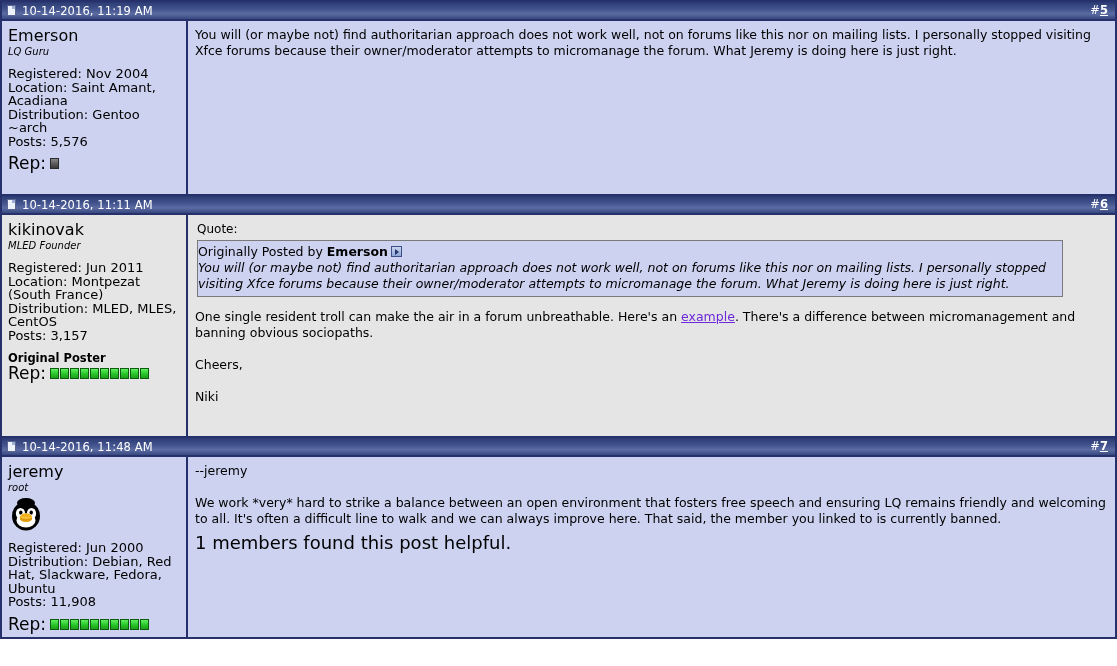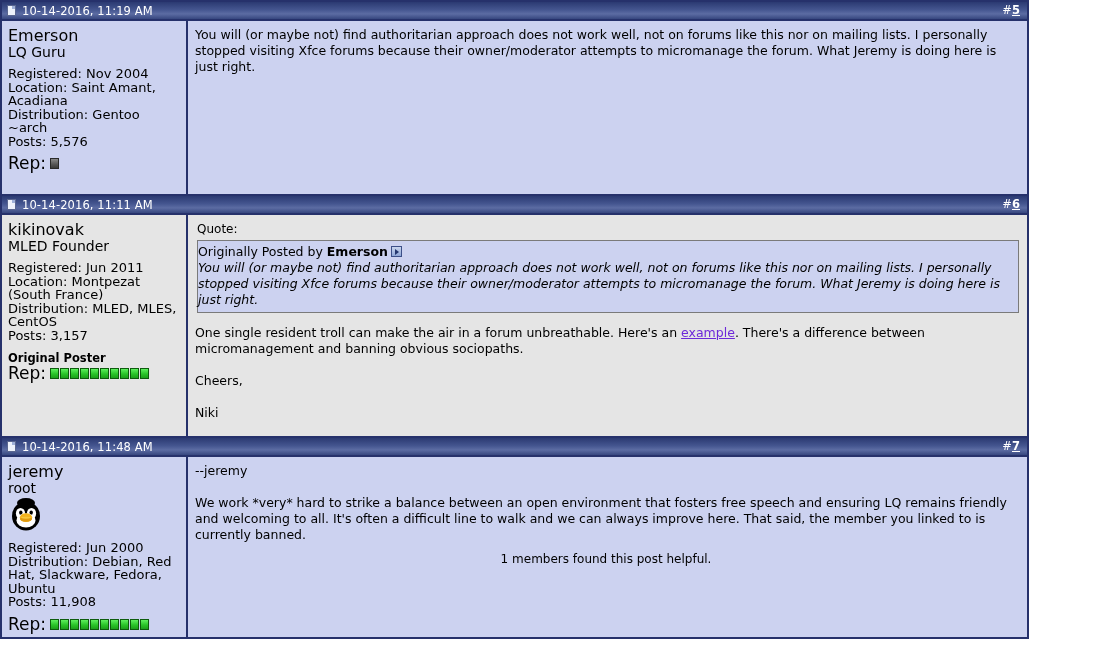--- a/index.html
+++ b/index.html
@@ -8,21 +8,21 @@
     background: #ffffff;
   }
   body {
     width: 1117px; height: 666px;
     font-family: "DejaVu Sans", "Liberation Sans", sans-serif;
     font-size: 12px;
     color: #000000;
     overflow: hidden;
   }
 
-  .page { width: 1029px; }
+  .page { width: 1117px; }
 
   
   .post {
     border: 2px solid #26316b;
     border-top: 0;
     background: #ccd2f0;
     margin: 0;
   }
   .post.first { border-top: 2px solid #26316b; }
 
@@ -87,23 +87,24 @@
   .theme-blue .userinfo, .theme-blue .message { background: #ccd2f0; }
 
   
   .username {
     font-size: 16px;
     line-height: 19px;
     color: #000000;
     font-weight: normal;
   }
   .usertitle {
-    font-size: 14px;
+    font-size: 10px;
     line-height: 14px;
     margin-bottom: 2px;
+    font-style: italic;
   }
   .avatar-wrap { margin: 1px 0 2px 0; }
   .stats { font-size: 13px; line-height: 13.5px; margin-top: 8px; }
   .op-label { font-weight: bold; font-size: 11.5px; margin-top: 9px; line-height: 14px; }
   .rep-row { margin-top: 9px; font-size: 17px; display: flex; align-items: center; }
   .rep-row.tight { margin-top: 2px; }
   .rep-blocks { display: inline-flex; margin-left: 4px; }
   .rep-sq {
     width: 9px; height: 11px;
     background: linear-gradient(to bottom, #5ef05e 0%, #29c429 55%, #1aa01a 100%);
@@ -157,22 +158,22 @@
   }
   .quote-text {
     font-style: italic;
     font-size: 12.5px;
     line-height: 16px;
     margin: 0;
   }
   .after-quote { margin-top: 12px; }
 
   .helpful {
-    text-align: center;
-    font-size: 12px;
+    text-align: left;
+    font-size: 18px;
     margin-top: 8px;
     padding-right: 2px;
   }
 </style>
 </head>
 <body>
 
 <div class="page">
 
   <div class="post first theme-blue">

